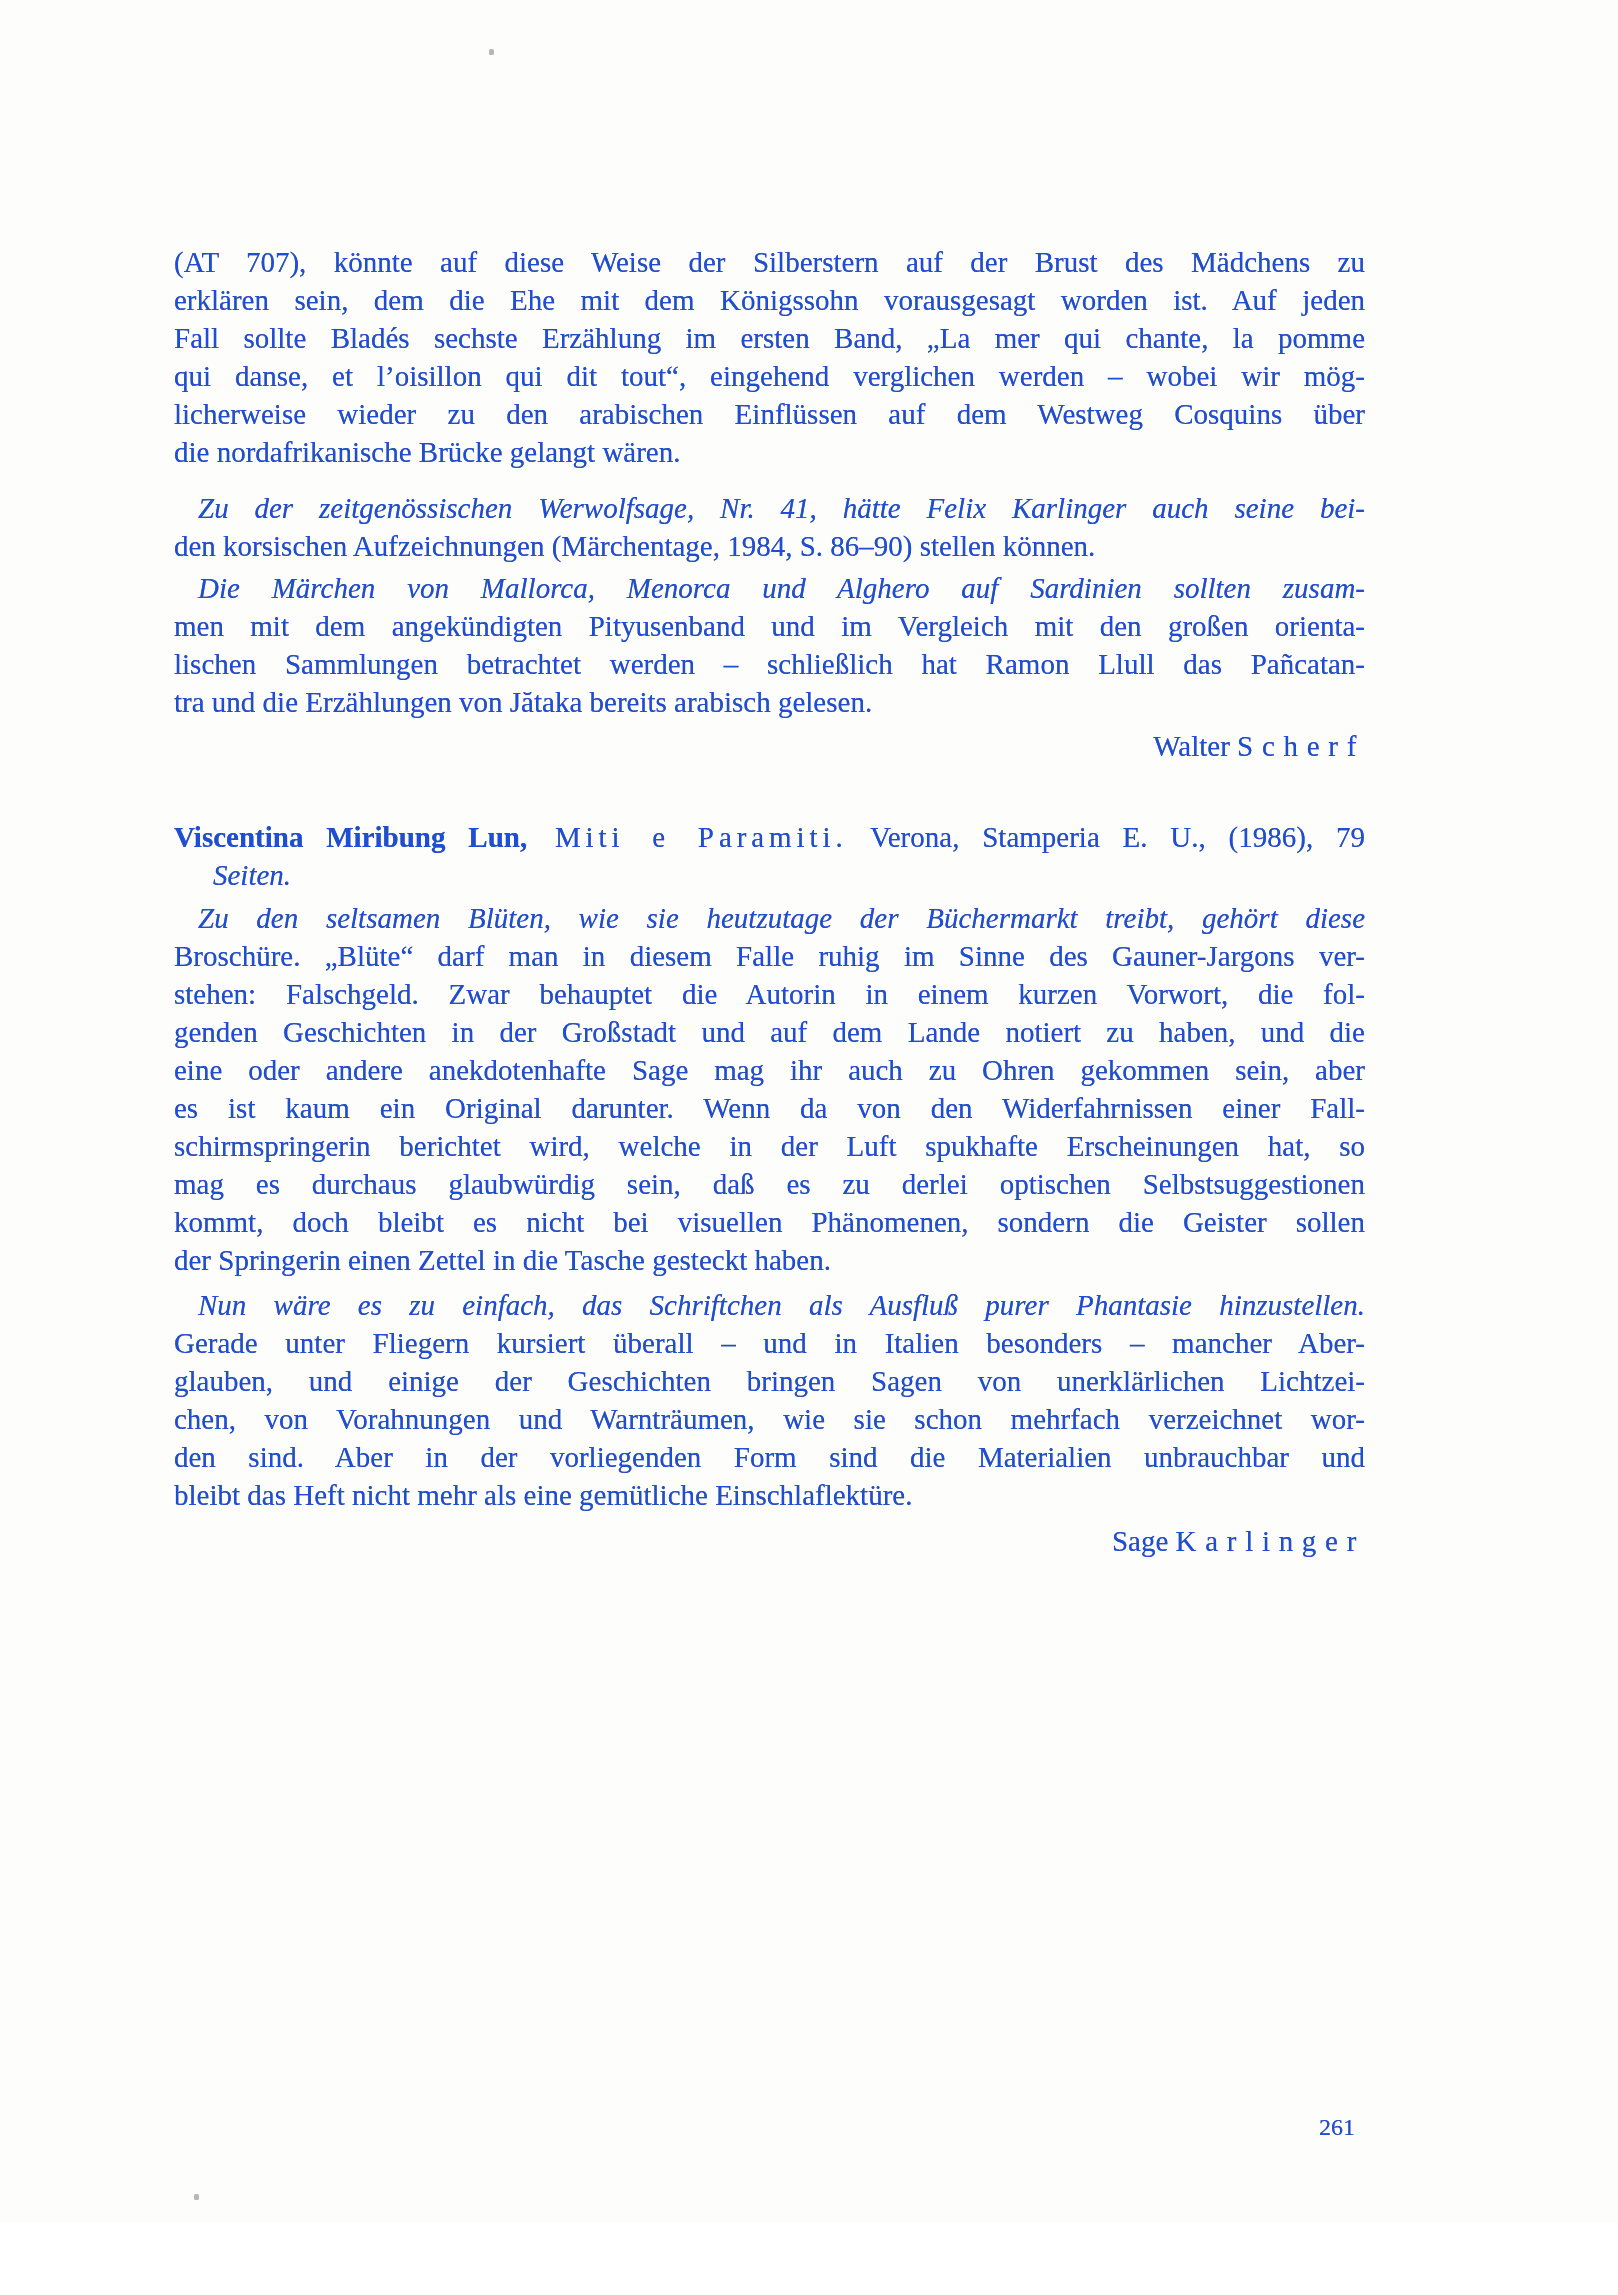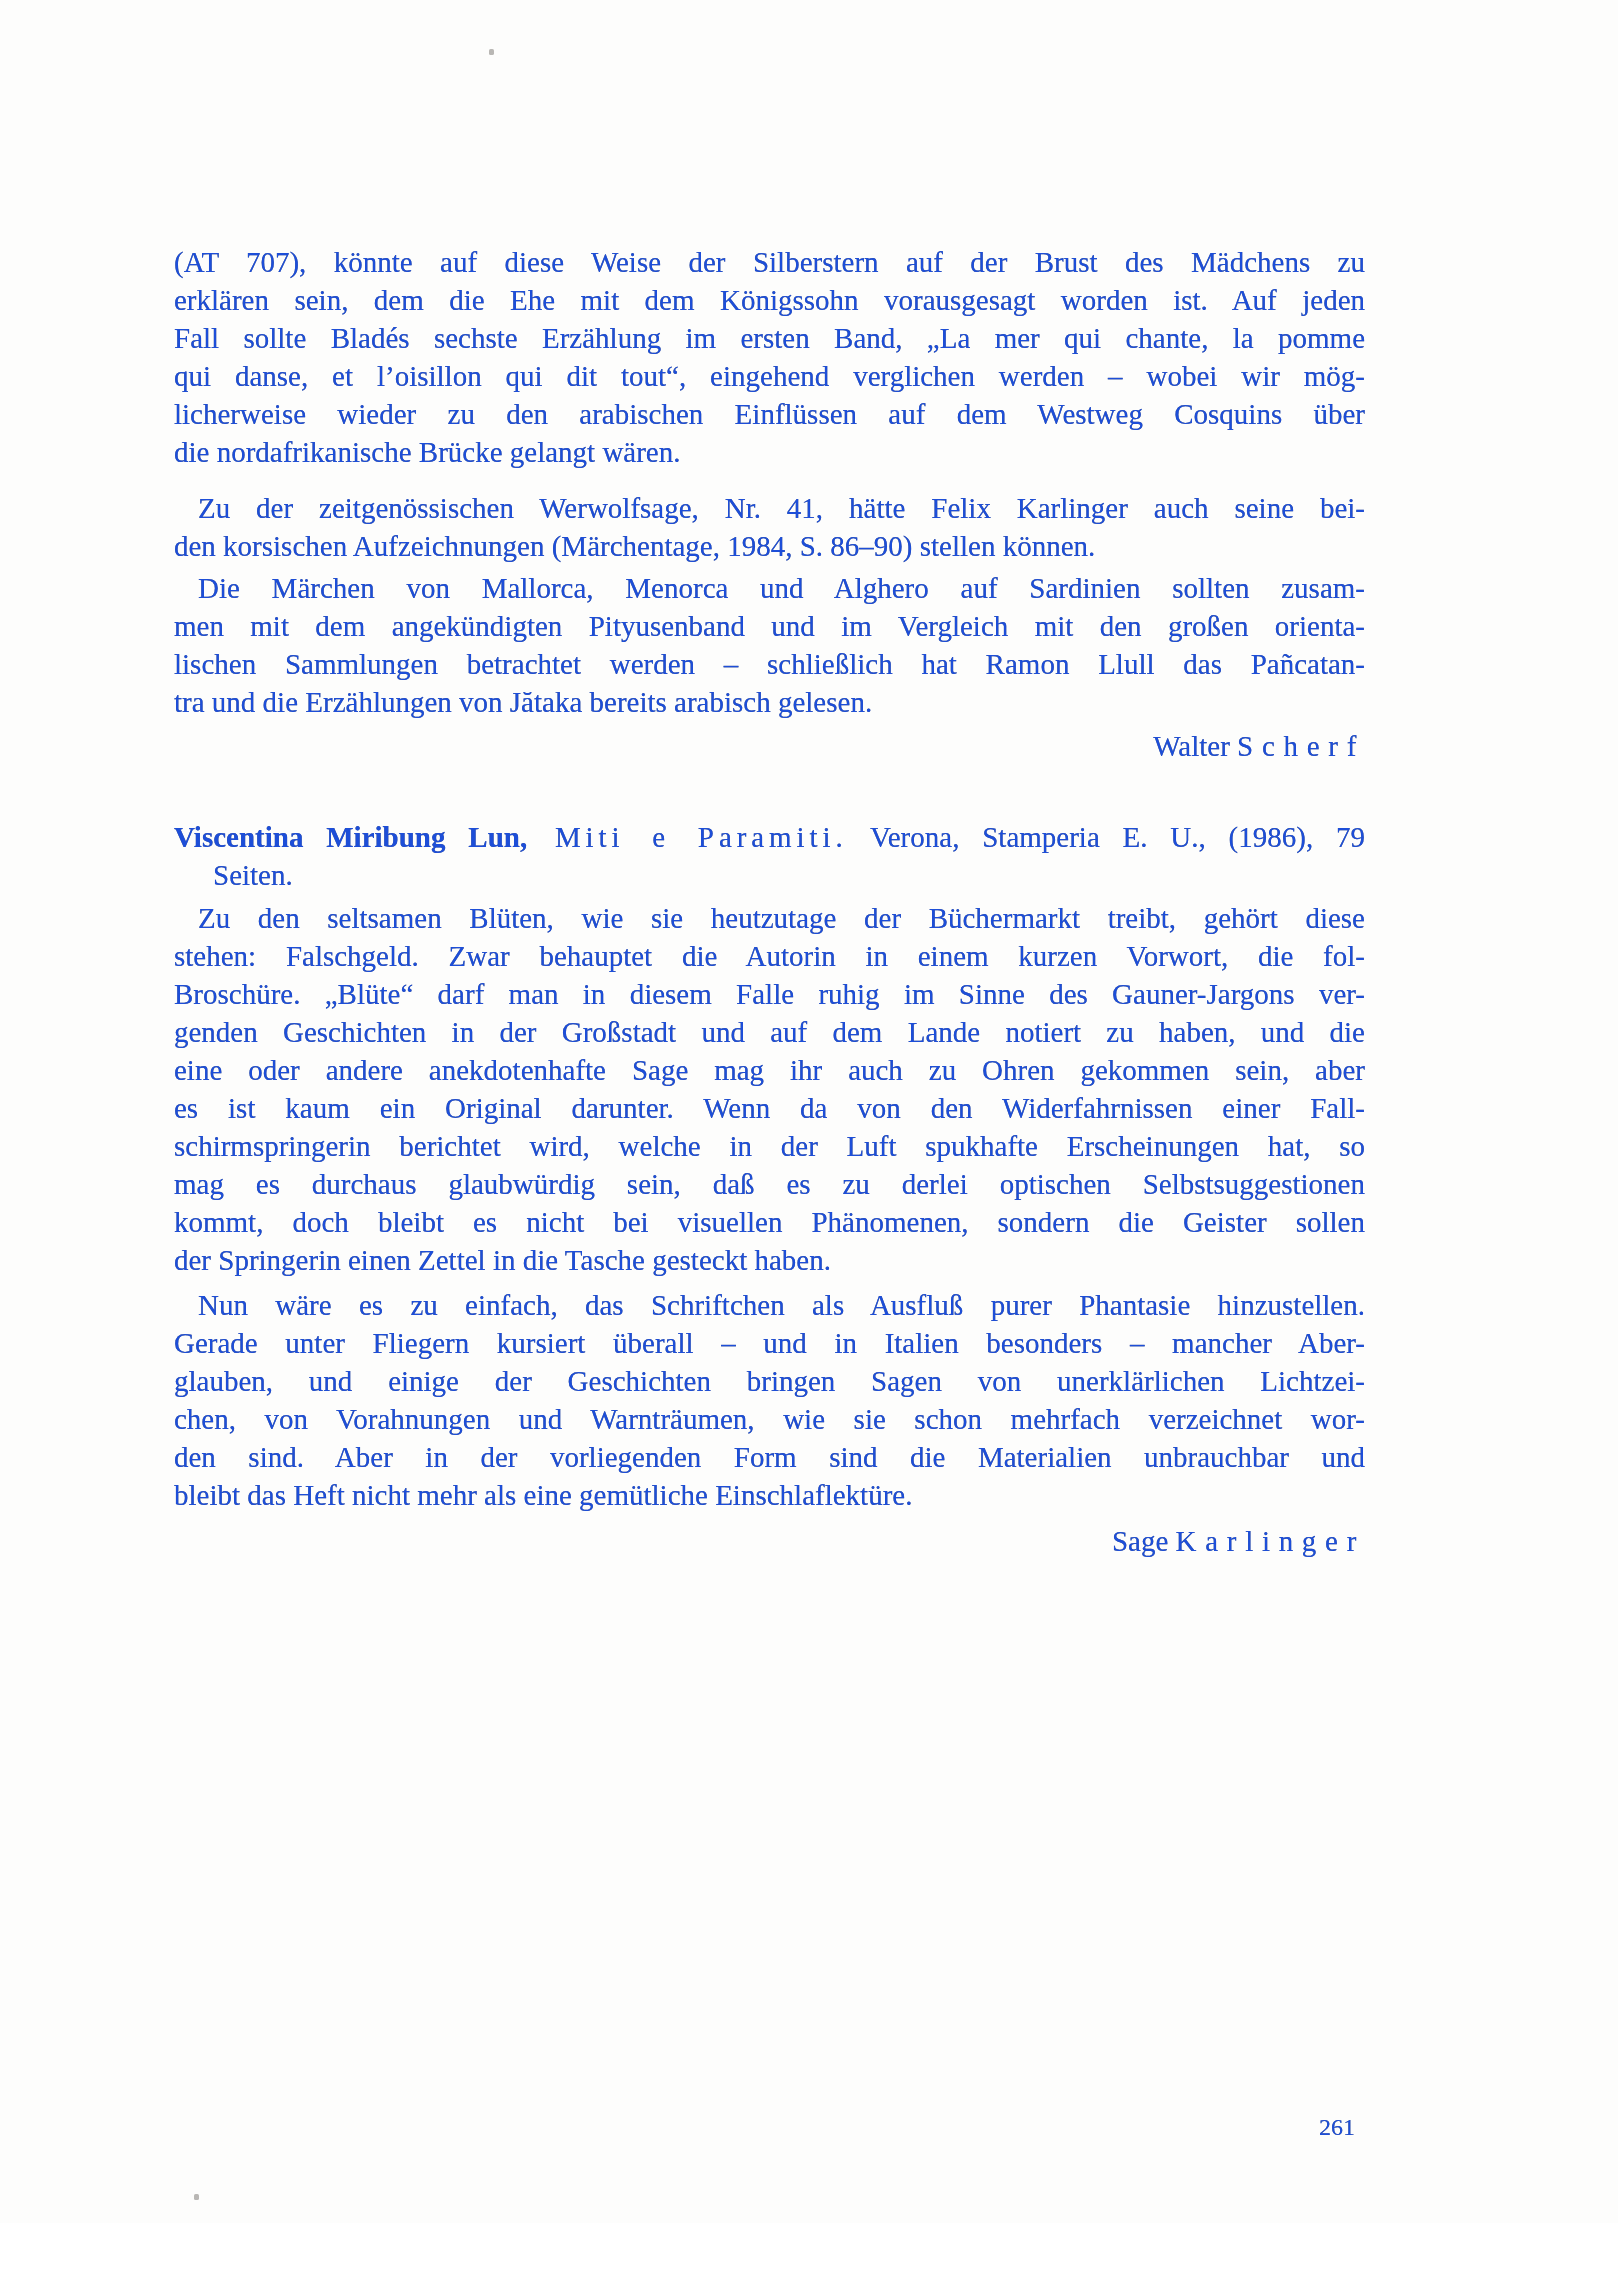--- a/index.html
+++ b/index.html
@@ -23,21 +23,21 @@
   }
   .block { margin: 0; }
   .line {
     text-align: justify;
     text-align-last: justify;
     min-height: 38px;
   }
   .line.last {
     text-align-last: left;
   }
-  .line.indent { text-indent: 24px; }
+  .line.indent { text-indent: 24px; font-style: italic; }
   .heading .line.last.indent { text-indent: 39px; }
   .heading .bold { font-weight: 700; }
   .heading .spaced { letter-spacing: 0.17em; }
   .author-line {
     text-align: right !important;
     text-align-last: right !important;
   }
   .author-line .spaced-name { letter-spacing: 0.3em; text-align: center; }
   
   .b1 { margin-top: 18px; }
@@ -94,22 +94,22 @@
       </div>
       <div class="block b3 author">
         <div class="line last author-line"><span>Walter </span><span class="spaced-name">Scherf</span></div>
       </div>
       <div class="block b4 heading">
         <div class="line"><span class="bold">Viscentina Miribung Lun,</span><span class="spaced"> Miti e Paramiti.</span><span class="normal"> Verona, Stamperia E. U., (1986), 79</span></div>
         <div class="line last indent">Seiten.</div>
       </div>
       <div class="block b5 paragraph">
         <div class="line indent">Zu den seltsamen Blüten, wie sie heutzutage der Büchermarkt treibt, gehört diese</div>
+        <div class="line">Broschüre. „Blüte“ darf man in diesem Falle ruhig im Sinne des Gauner-Jargons ver-</div>
         <div class="line">stehen: Falschgeld. Zwar behauptet die Autorin in einem kurzen Vorwort, die fol-</div>
-        <div class="line">Broschüre. „Blüte“ darf man in diesem Falle ruhig im Sinne des Gauner-Jargons ver-</div>
         <div class="line">genden Geschichten in der Großstadt und auf dem Lande notiert zu haben, und die</div>
         <div class="line">eine oder andere anekdotenhafte Sage mag ihr auch zu Ohren gekommen sein, aber</div>
         <div class="line">es ist kaum ein Original darunter. Wenn da von den Widerfahrnissen einer Fall-</div>
         <div class="line">schirmspringerin berichtet wird, welche in der Luft spukhafte Erscheinungen hat, so</div>
         <div class="line">mag es durchaus glaubwürdig sein, daß es zu derlei optischen Selbstsuggestionen</div>
         <div class="line">kommt, doch bleibt es nicht bei visuellen Phänomenen, sondern die Geister sollen</div>
         <div class="line last">der Springerin einen Zettel in die Tasche gesteckt haben.</div>
       </div>
       <div class="block b6 paragraph">
         <div class="line indent">Nun wäre es zu einfach, das Schriftchen als Ausfluß purer Phantasie hinzustellen.</div>

